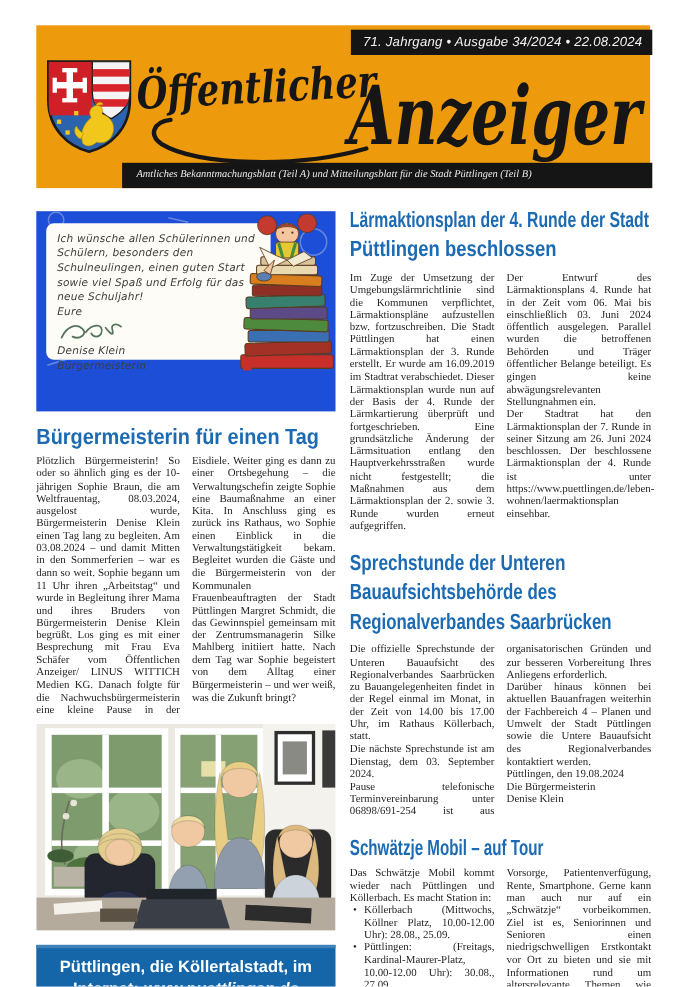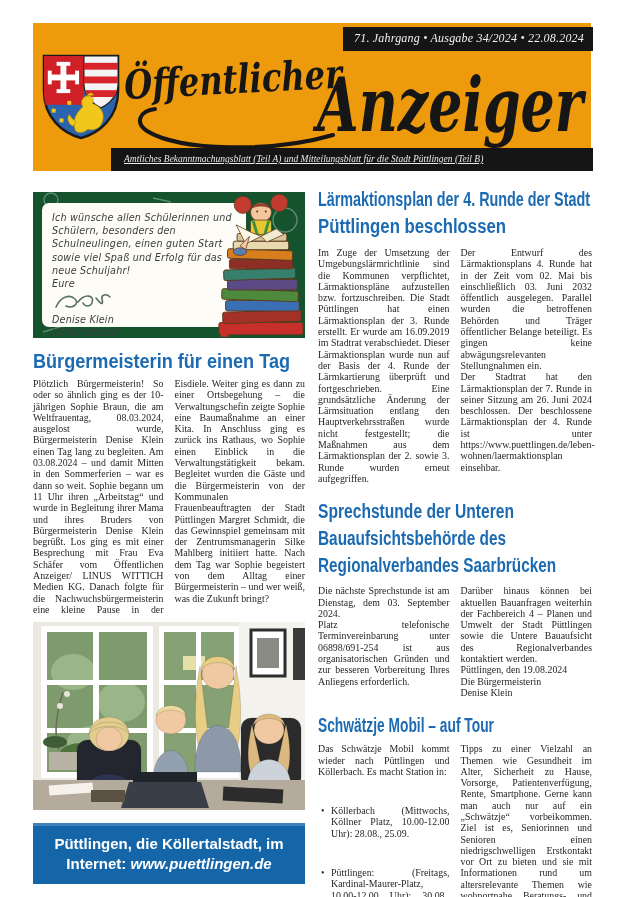--- a/index.html
+++ b/index.html
@@ -6,54 +6,54 @@
   html,body { background:#ffffff; }
   .page {
     position:relative; width:625px; height:897px; background:#ffffff;
     font-family:"Liberation Serif", serif; overflow:hidden;
   }
 
   
   .masthead { position:absolute; left:33px; top:23px; width:558px; height:148px; background:#EE9A0D; }
   .issue-box {
     position:absolute; top:4px; right:-2px; background:#151515; color:#f2f2f2;
-    font-family:Liberation Serif, serif; font-style:italic; font-size:12px;
+    font-family:Liberation Sans, sans-serif; font-style:italic; font-size:12px;
     padding:4px 9px 5px 11px; letter-spacing:.2px; white-space:nowrap;
   }
   .subtitle-bar {
     position:absolute; left:78px; right:-2px; bottom:0; height:23px; background:#151515;
     color:#e8e8e8; font-style:italic; font-size:9.5px; line-height:23px; padding-left:13px;
-    white-space:nowrap; overflow:hidden;text-decoration:underline;
+    white-space:nowrap; overflow:hidden;
   }
   .crest { position:absolute; left:7px; top:28px; }
   .script-title { position:absolute; left:88px; top:24px; }
 
   
   .left-col  { position:absolute; left:33px;  top:192px; width:272px; }
   .right-col { position:absolute; left:318px; top:186px; width:274px; }
 
   .headline-svg { display:block; margin:0 0 5px 0; }
   .headline-svg text {
     font-family:"Liberation Sans", sans-serif; font-weight:bold; fill:#1C6BB2;
   }
 
   .article-body {
     column-count:2; column-gap:11px;
     font-family:"Liberation Serif", serif; font-size:9.9px; line-height:11.3px;
     text-align:justify; color:#262626; hyphens:auto; -webkit-hyphens:auto;
   }
   .article-body p { margin:0; }
   .bold { font-weight:normal; }
-  .bullet { position:relative; padding-left:13px;margin-top:28px; }
+  .bullet { position:relative; padding-left:13px; }
   .bullet::before { content:"•"; position:absolute; left:3px; }
   .sign-block { margin-top:11px; }
   .sign-block span { display:block; }
 
   
-  .note-card { position:relative; width:272px; height:146px; background:#14532d; overflow:hidden; }
+  .note-card { position:relative; width:272px; height:182px; background:#1d4ed8; overflow:hidden; }
   .note-doodles { position:absolute; inset:0; opacity:.45; }
   .note-white {
     position:absolute; left:9px; top:11px; width:204px; height:124px;
     background:#fdfcf6; border-radius:7px; padding:8px 8px 6px 10px;
     font-family:"DejaVu Sans", sans-serif; font-style:italic;
     font-size:9.6px; line-height:13.2px; color:#3d3d3d; letter-spacing:.2px;
   }
   .note-sig-name { display:block; }
   .note-illustration { position:absolute; right:0px; top:2px; }
 
@@ -149,21 +149,21 @@
         </g>
       </svg>
 
       <div class="note-white">
         <span>Ich wünsche allen Schülerinnen und Schülern, besonders den Schulneulingen, einen guten Start sowie viel Spaß und Erfolg für das neue Schuljahr!</span><br>
         <span>Eure</span>
         <svg width="60" height="22" viewBox="0 0 60 22" style="display:block;margin:1px 0 0 2px">
           <path d="M2,16 C7,5 16,3 21,8 C26,13 18,18 12,15 M24,11 C31,2 41,4 38,12 C36,16 31,16 29,12 M42,7 C46,12 50,16 48,8 C47,4 52,2 56,6" fill="none" stroke="#57735c" stroke-width="1.6" stroke-linecap="round"></path>
         </svg>
         <span class="note-sig-name">Denise Klein</span>
-        <span class="note-sig-name">Köllertalstadt</span>
+        <span class="note-sig-name">Bürgermeisterin</span>
       </div>
 
       <svg class="note-illustration" width="88" height="144" viewBox="0 0 92 150">
         <g stroke="#5a3b20" stroke-width="1">
           <rect x="2" y="134" width="88" height="13" rx="2" fill="#c62f2a"></rect>
           <rect x="6" y="122" width="82" height="12" rx="2" fill="#a33126" transform="rotate(-2 47 128)"></rect>
           <rect x="9" y="111" width="77" height="11" rx="2" fill="#3b6fb4"></rect>
           <rect x="5" y="100" width="80" height="11" rx="2" fill="#4d8a3d" transform="rotate(2 45 105)"></rect>
           <rect x="11" y="89" width="73" height="11" rx="2" fill="#5b4a86"></rect>
           <rect x="7" y="78" width="75" height="11" rx="2" fill="#37806e" transform="rotate(-2 44 83)"></rect>
@@ -278,33 +278,34 @@
 
   <div class="right-col">
 
     <svg class="headline-svg" width="274" height="56" viewBox="0 0 274 56">
       <text x="0" y="20" font-size="20" textLength="272" lengthAdjust="spacingAndGlyphs">Lärmaktionsplan der 4. Runde der Stadt</text>
       <text x="0" y="47" font-size="20" textLength="188" lengthAdjust="spacingAndGlyphs">Püttlingen beschlossen</text>
     </svg>
 
     <div class="article-body">
       <p>Im Zuge der Umsetzung der Umgebungslärmrichtlinie sind die Kommunen verpflichtet, Lärmaktionspläne aufzustellen bzw. fortzuschreiben. Die Stadt Püttlingen hat einen Lärmaktionsplan der 3. Runde erstellt. Er wurde am 16.09.2019 im Stadtrat verabschiedet. Dieser Lärmaktionsplan wurde nun auf der Basis der 4. Runde der Lärmkartierung überprüft und fortgeschrieben. Eine grundsätzliche Änderung der Lärmsituation entlang den Hauptverkehrsstraßen wurde nicht festgestellt; die Maßnahmen aus dem Lärmaktionsplan der 2. sowie 3. Runde wurden erneut aufgegriffen.</p>
-      <p><span>Der Entwurf des Lärmaktionsplans 4. Runde hat in der Zeit vom 02. Mai bis einschließlich 03. Juni 2032 öffentlich ausgelegen. Parallel wurden die betroffenen Behörden und Träger öffentlicher Belange beteiligt. Es gingen keine abwägungsrelevanten Stellungnahmen ein.</span></p>
+      <p><span>Der Entwurf des Lärmaktionsplans 4. Runde hat in der Zeit vom 06. Mai bis einschließlich 03. Juni 2024 öffentlich ausgelegen. Parallel wurden die betroffenen Behörden und Träger öffentlicher Belange beteiligt. Es gingen keine abwägungsrelevanten Stellungnahmen ein.</span></p>
       <p><span>Der Stadtrat hat den Lärmaktionsplan der 7. Runde in seiner Sitzung am 26. Juni 2024 beschlossen. Der beschlossene Lärmaktionsplan der 4. Runde ist unter </span><span>https://www.puettlingen.de/leben-wohnen/laermaktionsplan</span><span> einsehbar.</span></p>
     </div>
 
     <svg class="headline-svg" width="274" height="82" viewBox="0 0 274 82" style="margin-top:14px">
       <text x="0" y="20" font-size="20" textLength="196" lengthAdjust="spacingAndGlyphs">Sprechstunde der Unteren</text>
       <text x="0" y="47" font-size="20" textLength="188" lengthAdjust="spacingAndGlyphs">Bauaufsichtsbehörde des</text>
       <text x="0" y="74" font-size="20" textLength="238" lengthAdjust="spacingAndGlyphs">Regionalverbandes Saarbrücken</text>
     </svg>
 
     <div class="article-body">
+      <p>Die offizielle Sprechstunde der Unteren Bauaufsicht des Regionalverbandes Saarbrücken zu Bauangelegenheiten findet in der Regel einmal im Monat, in der Zeit von 14.00 bis 17.00 Uhr, im Rathaus Köllerbach, statt.</p>
       <p class="bold">Die nächste Sprechstunde ist am Dienstag, dem 03. September 2024.</p>
-      <p><span>Platz </span><span class="bold">telefonische Terminvereinbarung unter 06898/691-254</span><span> ist aus organisatorischen Gründen und zur besseren Vorbereitung Ihres Anliegens erforderlich.</span></p>
+      <p><span>Pause </span><span class="bold">telefonische Terminvereinbarung unter 06898/691-254</span><span> ist aus organisatorischen Gründen und zur besseren Vorbereitung Ihres Anliegens erforderlich.</span></p>
       <p>Darüber hinaus können bei aktuellen Bauanfragen weiterhin der Fachbereich 4 – Planen und Umwelt der Stadt Püttlingen sowie die Untere Bauaufsicht des Regionalverbandes kontaktiert werden.</p>
       <p class="sign-block">
         <span>Püttlingen, den 19.08.2024</span>
         <span>Die Bürgermeisterin</span>
         <span>Denise Klein</span>
       </p>
     </div>
 
     <svg class="headline-svg" width="274" height="26" viewBox="0 0 274 26" style="margin-top:14px">
       <text x="0" y="20" font-size="20" textLength="176" lengthAdjust="spacingAndGlyphs">Schwätzje Mobil – auf Tour</text>

